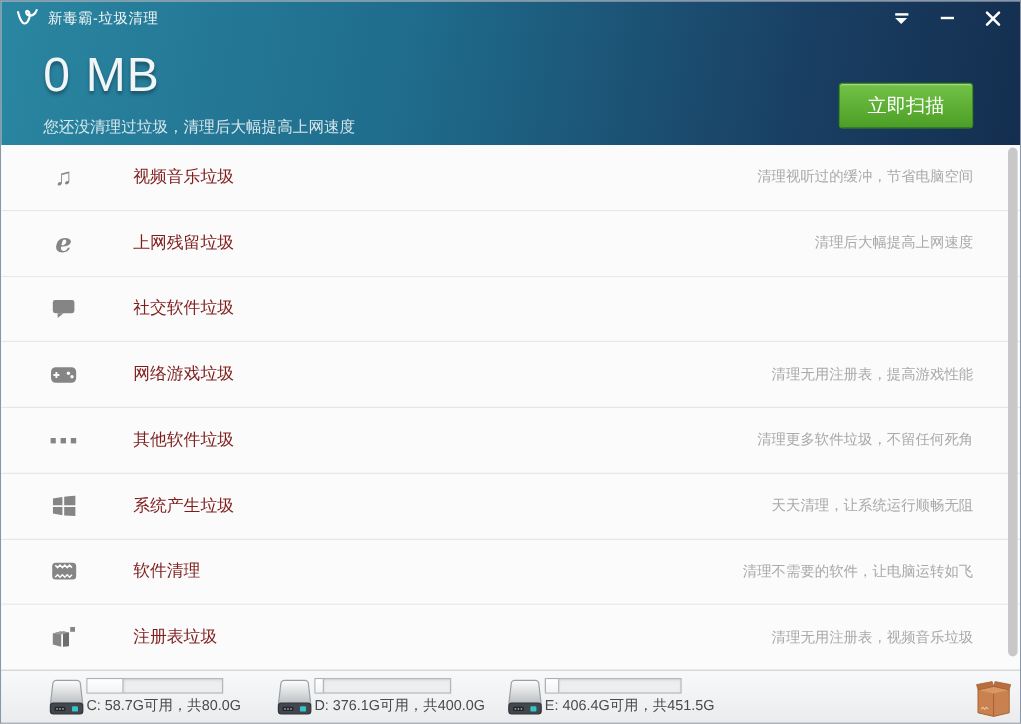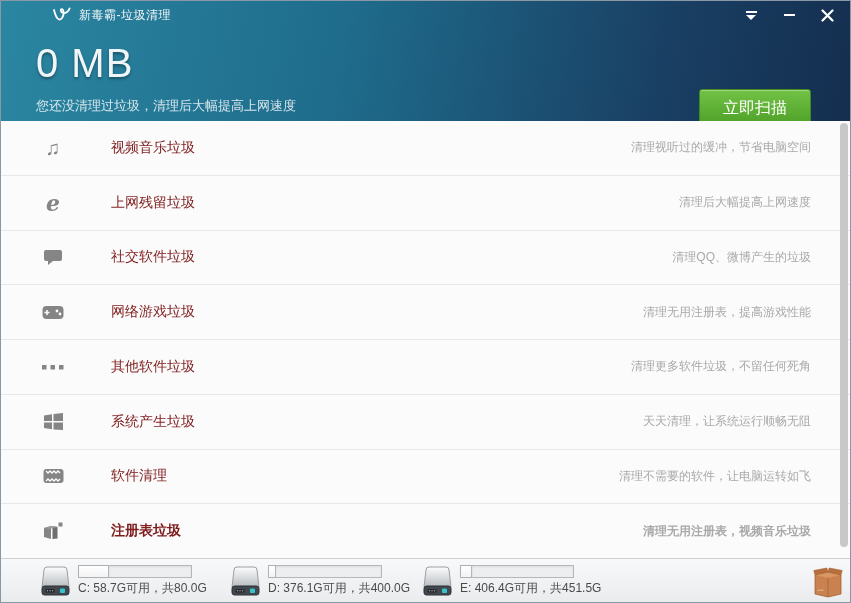--- a/index.html
+++ b/index.html
@@ -7,68 +7,68 @@
   .window {
     position:relative; width:851px; height:603px; background:#fbfbfb; overflow:hidden;
     border:1px solid #8a97a5;
   }
   
   .header {
     position:relative; height:120px;
     background:linear-gradient(100deg, #2a86a1 0%, #1f6c8c 40%, #193f63 78%, #142e4f 100%);
     color:#fff;
   }
-  .titlebar { display:flex; align-items:center; height:28px; padding:0 12px;margin-left:39px; }
+  .titlebar { display:flex; align-items:center; height:28px; padding:0 12px; }
   .logo { width:20px; height:18px; margin-right:7px; }
   .win-title { font-size:12px; color:#f2f6f8; letter-spacing:0.5px; }
   .controls { margin-left:auto; display:flex; align-items:center; gap:16px; }
   .ctrl { width:22px; height:20px; display:flex; align-items:center; justify-content:center; cursor:pointer; }
   .menu-ic { display:flex; flex-direction:column; align-items:center; }
   .menu-ic .bar { width:11px; height:2px; background:#fff; margin-bottom:2px; }
   .menu-ic .tri { width:0; height:0; border-left:5px solid transparent; border-right:5px solid transparent; border-top:5px solid #fff; }
   .min-ic { width:11px; height:2px; background:#fff; }
   .hero { position:relative; padding:8px 0 0 35px; }
   .size-value {
     font-size:40px; font-weight:400; color:#f0f5f7;
     text-shadow:0 2px 3px rgba(0,0,0,0.35); letter-spacing:1px; line-height:52px;
   }
   .subtitle { margin-top:8px; font-size:13px; color:rgba(255,255,255,0.82); }
   .scan-btn {
-    position:absolute; right:39px; top:60px; width:112px; height:38px;
+    position:absolute; right:39px; top:40px; width:112px; height:38px;
     background:linear-gradient(#72c246, #4c9f26); border:1px solid #3f8c1d; border-radius:3px;
     color:#fff; font-size:16px; font-family:inherit; cursor:pointer;
     box-shadow:inset 0 1px 0 rgba(255,255,255,0.35);
   }
   
   .list { position:relative; height:437px; background:#fbfbfb; }
   .rows { height:100%; display:flex; flex-direction:column; }
   .row {
     flex:1; display:flex; align-items:center; padding:0 39px 0 36px;
     border-bottom:1px solid #e5e8e9; cursor:pointer; background:#fbfbfb;
   }
-  .row:last-child { border-bottom:none;font-weight:bold; }
+  .row:last-child { border-bottom:none; }
   .ricon { width:32px; display:flex; justify-content:center; align-items:center; color:#858585; }
   .ricon svg { display:block; }
   .ricon.glyph { font-size:20px; line-height:20px; }
   .ricon.ie { font-family:"DejaVu Serif","Liberation Serif",serif; font-style:italic; font-weight:bold; font-size:22px; }
   .rtitle { margin-left:42px; font-size:14px; color:#7f1d1d; }
   .rdesc { margin-left:auto; font-size:12px; color:#a9a9a9;text-align:center; }
   .scroll-thumb {
     position:absolute; right:2px; top:2px; width:8px; height:424px;
     background:#c8c8c8; border-radius:4px; cursor:pointer;
   }
   
   .statusbar {
     position:relative; height:46px;
     background:linear-gradient(#f8f9fa, #e9ebed);
     border-top:1px solid #ccd0d3;
   }
   .disk { position:absolute; top:6px; display:flex; }
   .disk-c { left:38px; } .disk-d { left:228px;align-items:flex-end; } .disk-e { left:420px; }
-  .disk-info { margin-left:6px; }
+  .disk-info { }
   .disk-bar {
     width:114px; height:13px; border:1px solid #b4b8bc; background:#eceef0;
     box-shadow:inset 0 1px 2px rgba(0,0,0,0.08); position:relative;
   }
   .disk-fill {
     height:100%; background:linear-gradient(#ffffff,#f2f3f4);
     border-right:1px solid #b4b8bc; box-shadow:0 0 2px rgba(0,0,0,0.12);
   }
   .disk-label { margin-top:2px; font-size:12px; color:#4a4a4a; white-space:nowrap; }
   .box-btn { position:absolute; right:7px; top:6px; width:30px; height:33px; cursor:pointer; }
@@ -124,21 +124,20 @@
       </div>
 
       <div class="row">
         <span class="ricon">
           <svg width="20" height="18" viewBox="0 0 20 18">
             <rect x="1" y="2" width="18" height="11" rx="2" fill="#858585"></rect>
             <path d="M5 13 L5 17 L10 13 Z" fill="#858585"></path>
           </svg>
         </span>
         <span class="rtitle">社交软件垃圾</span>
-        <span class="rdesc">清理QQ、微博产生的垃圾</span>
       </div>
 
       <div class="row">
         <span class="ricon">
           <svg width="22" height="15" viewBox="0 0 22 15">
             <rect x="0.5" y="1" width="21" height="13" rx="4" fill="#858585"></rect>
             <path d="M5 5 v5 M2.5 7.5 h5" stroke="#fbfbfb" stroke-width="1.6"></path>
             <circle cx="15" cy="6" r="1.4" fill="#fbfbfb"></circle>
             <circle cx="18" cy="9" r="1.4" fill="#fbfbfb"></circle>
           </svg>

